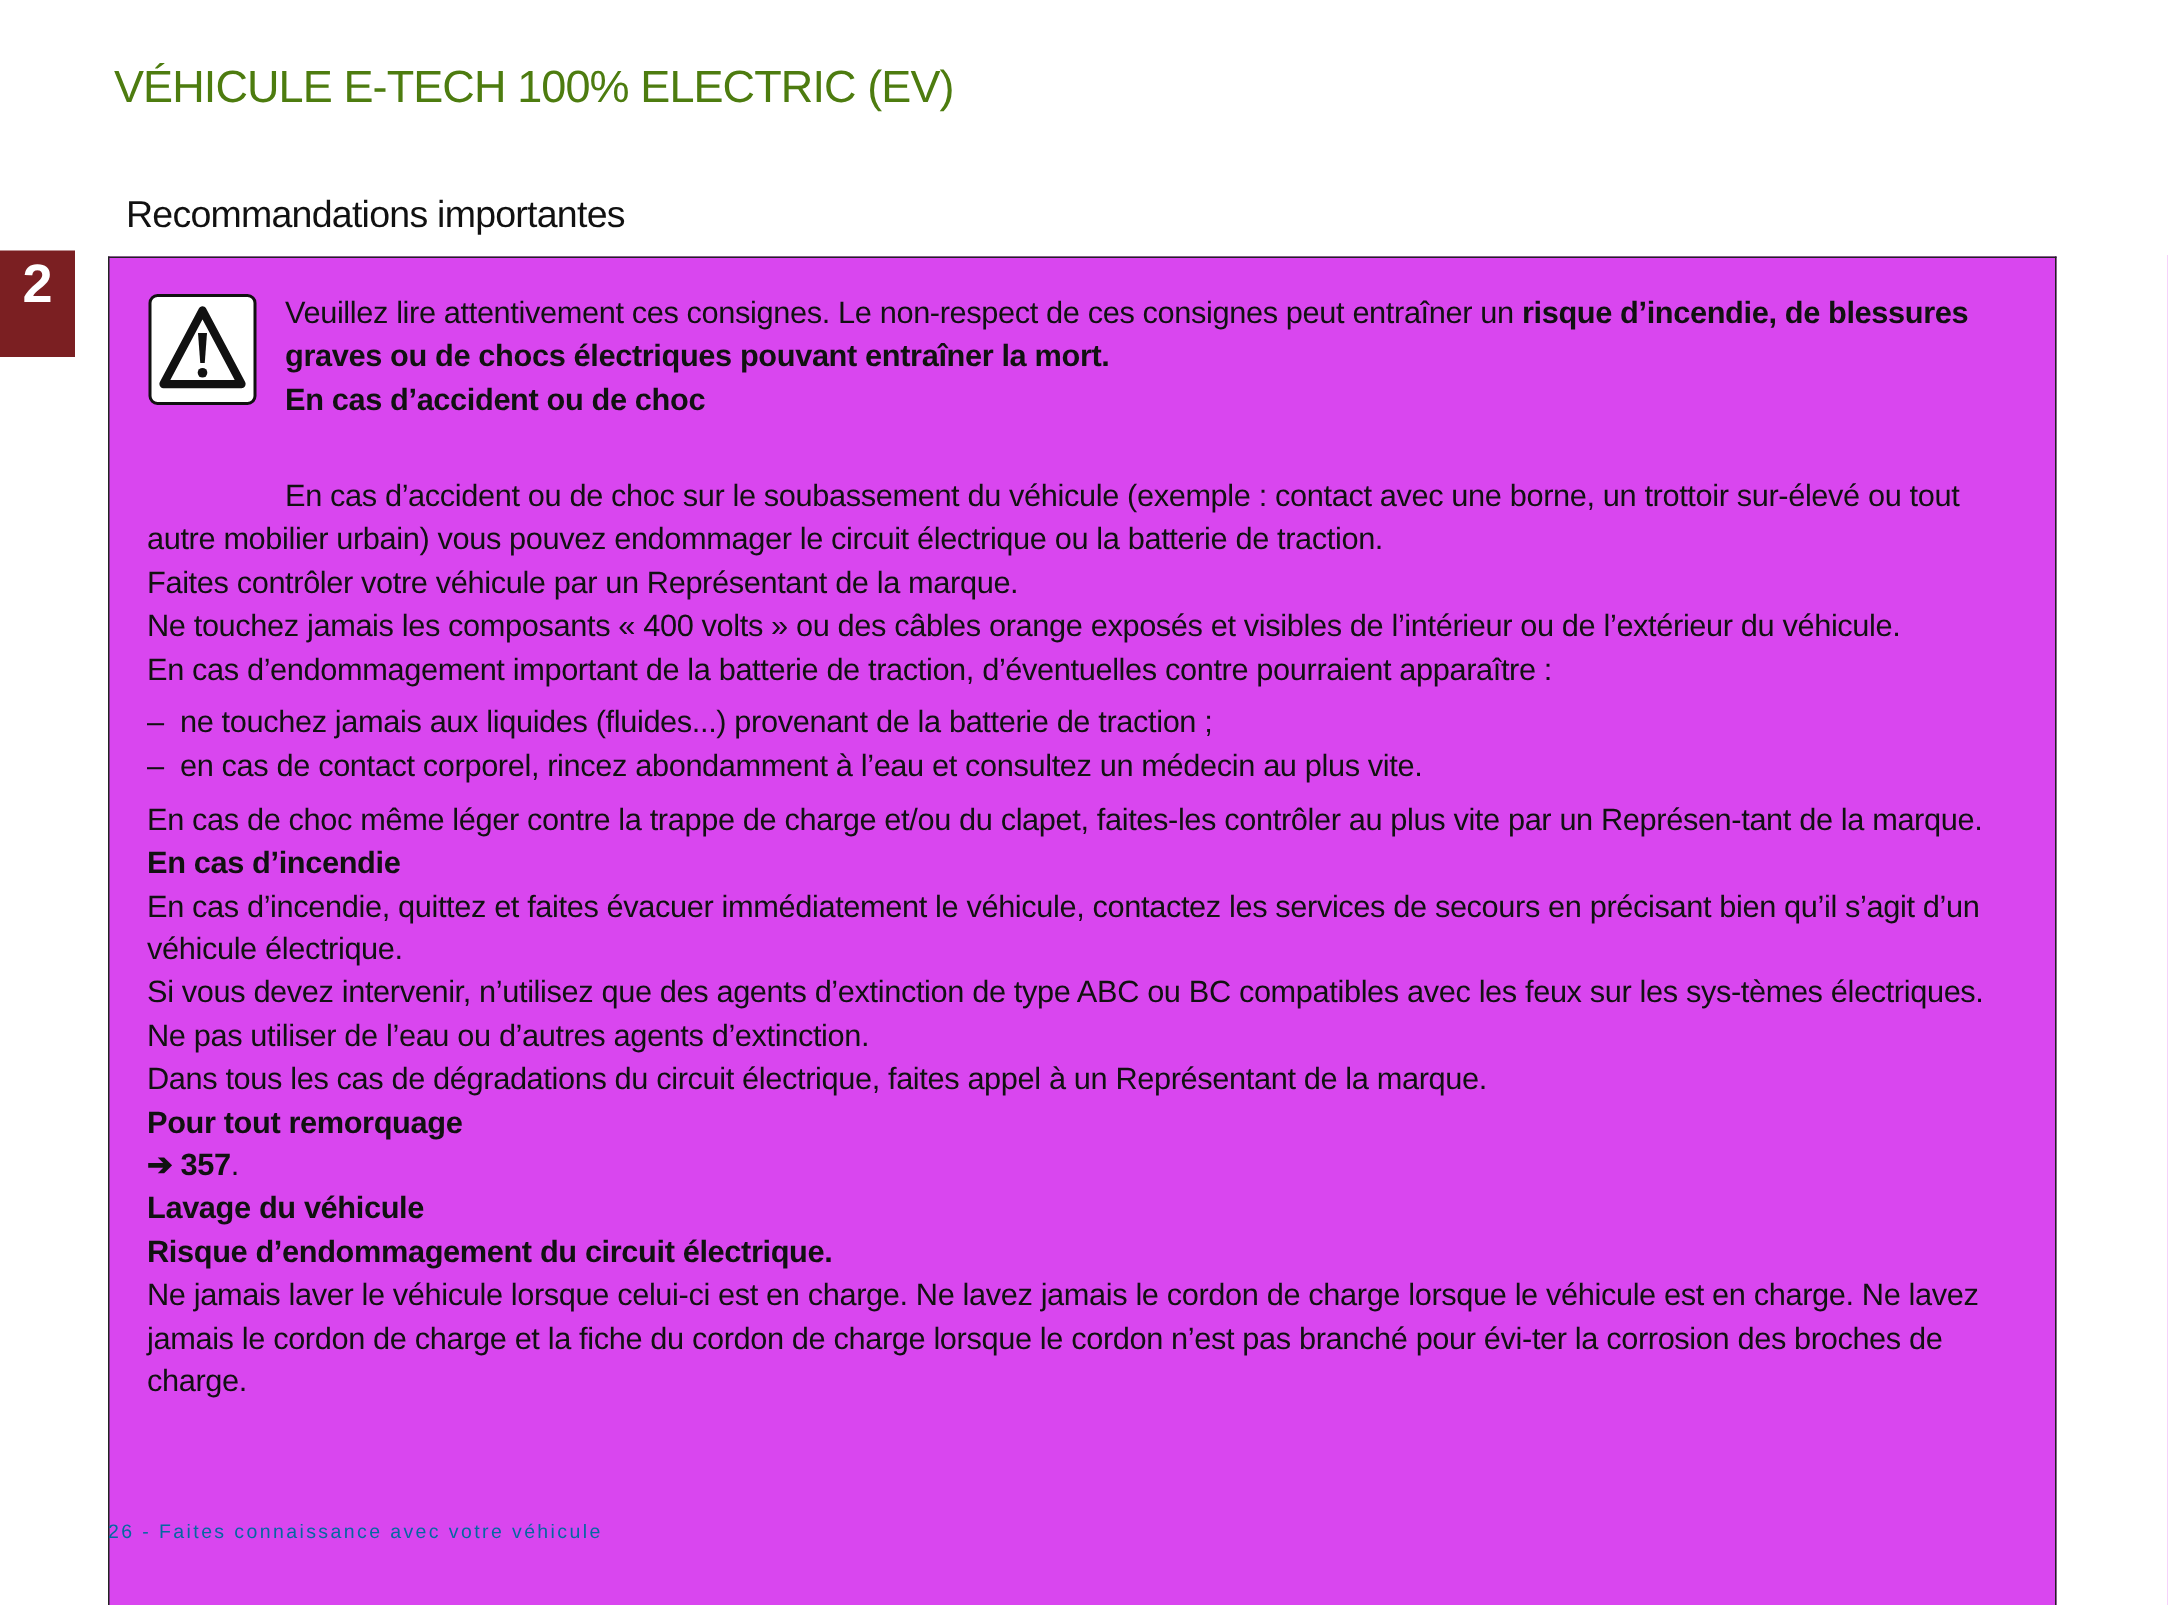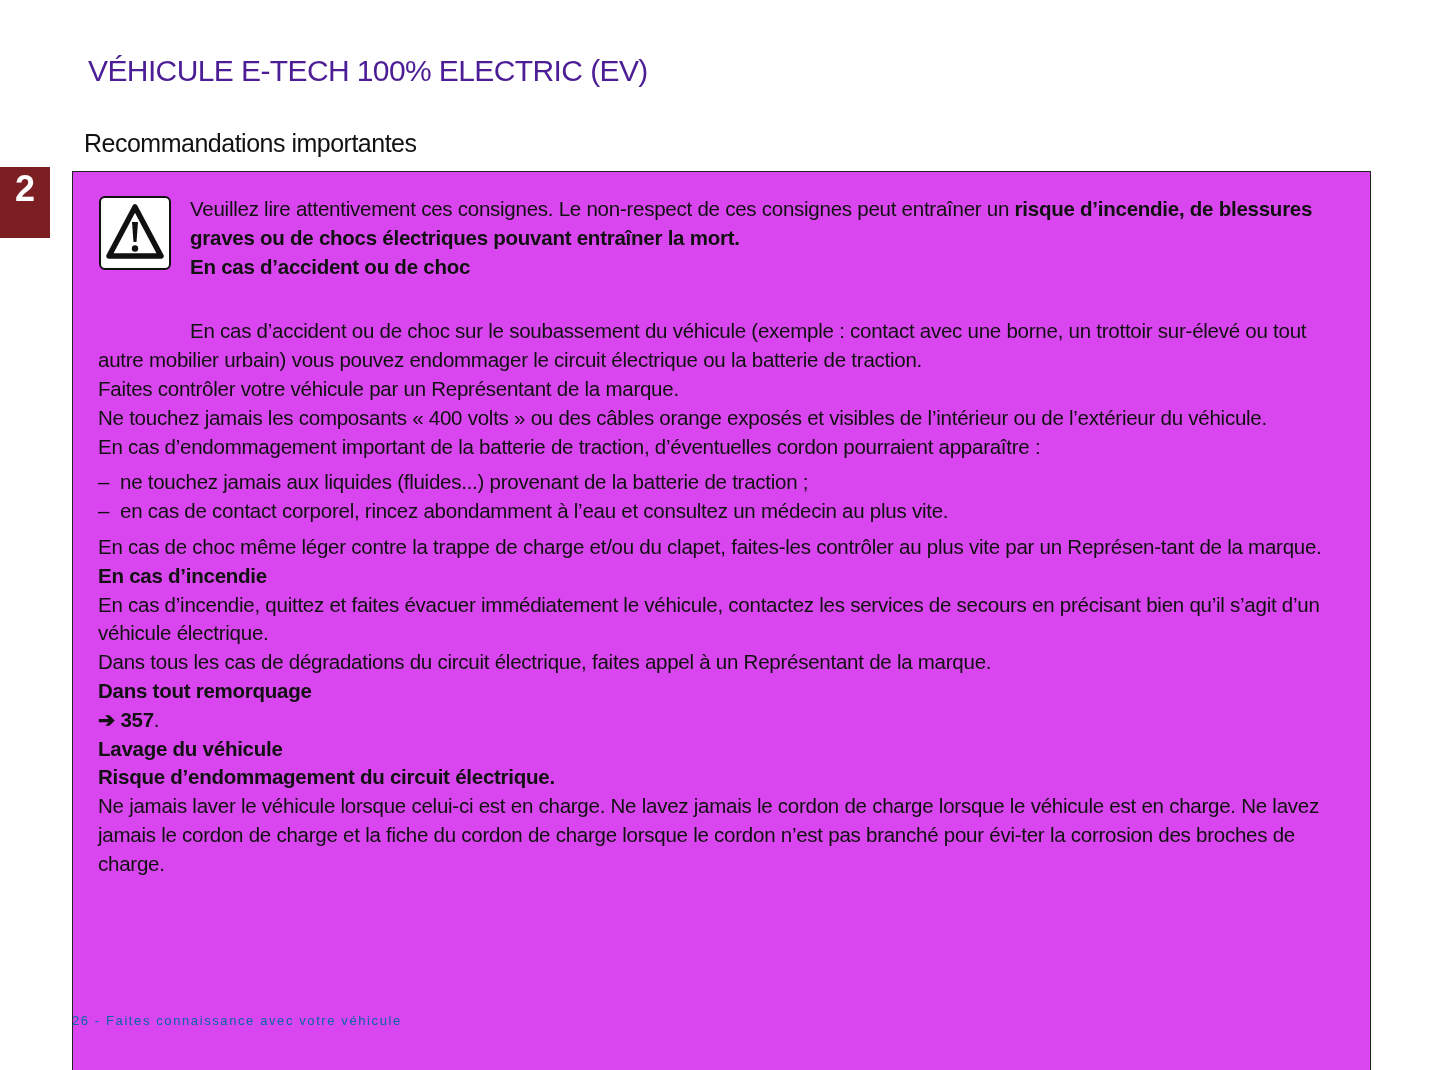--- a/index.html
+++ b/index.html
@@ -1,19 +1,19 @@
 <!DOCTYPE html>
 <html><head>
   <meta charset="utf-8">
   <style>
     html, body { margin:0; padding:0; background:#ffffff; }
     body { width:1445px; height:1070px; position:relative; overflow:hidden;
            font-family:"Liberation Sans", sans-serif; color:#111; }
     .title { position:absolute; left:72px; top:38px; font-size:30px; font-weight:400;
-             letter-spacing:-0.6px; margin:16px; color:#4c1d95; }
+             letter-spacing:-0.6px; margin:4px; color:#4d7c0f; }
     .subtitle { position:absolute; left:72px; top:117px; font-size:25px; font-weight:400;
                 letter-spacing:-0.5px; margin:12px; color:#111; }
     .chapter-tab { position:absolute; left:0; top:167px; width:50px; height:71px;
                    background:#7b1f22; color:#fff; font-size:36px; font-weight:700;
                    text-align:center; line-height:44px; }
     .warn-box { position:absolute; left:72px; top:171px; width:1299px; height:1052px;
                 background:#d946ef; border:1.5px solid #222; border-bottom:none; box-sizing:border-box; }
     .warn-icon { position:absolute; left:26px; top:24px; width:72px; height:74px;
                  border:2.5px solid #111; border-radius:6px; background:#fff; box-sizing:border-box; }
     .warn-icon svg { position:absolute; left:4px; top:4px; }
@@ -44,32 +44,33 @@
   </div>
 
   <div class="content">
     <p class="indent-first">
       <span>Veuillez lire attentivement ces consignes. Le non-respect de ces consignes peut entraîner un </span><span class="bold">risque d’incendie, de blessures graves ou de chocs électriques pouvant entraîner la mort.</span>
     </p>
     <p class="indent-first bold">En cas d’accident ou de choc</p>
     <p style="text-indent:92px;margin-top:36px;">En cas d’accident ou de choc sur le soubassement du véhicule (exemple : contact avec une borne, un trottoir sur-élevé ou tout autre mobilier urbain) vous pouvez endommager le circuit électrique ou la batterie de traction.</p>
     <p>Faites contrôler votre véhicule par un Représentant de la marque.</p>
     <p>Ne touchez jamais les composants « 400 volts » ou des câbles orange exposés et visibles de l’intérieur ou de l’extérieur du véhicule.</p>
-    <p>En cas d’endommagement important de la batterie de traction, d’éventuelles cordon pourraient apparaître :</p>
+    <p>En cas d’endommagement important de la batterie de traction, d’éventuelles contre pourraient apparaître :</p>
     <div class="gap"></div>
     <p class="dash-item"><span class="dash">–</span><span>ne touchez jamais aux liquides (fluides...) provenant de la batterie de traction ;</span></p>
     <p class="dash-item"><span class="dash">–</span><span>en cas de contact corporel, rincez abondamment à l’eau et consultez un médecin au plus vite.</span></p>
     <div class="gap"></div>
     <p>En cas de choc même léger contre la trappe de charge et/ou du clapet, faites-les contrôler au plus vite par un Représen-tant de la marque.</p>
 
     <p class="bold">En cas d’incendie</p>
     <p>En cas d’incendie, quittez et faites évacuer immédiatement le véhicule, contactez les services de secours en précisant bien qu’il s’agit d’un véhicule électrique.</p>
+    <p>Si vous devez intervenir, n’utilisez que des agents d’extinction de type ABC ou BC compatibles avec les feux sur les sys-tèmes électriques. Ne pas utiliser de l’eau ou d’autres agents d’extinction.</p>
     <p>Dans tous les cas de dégradations du circuit électrique, faites appel à un Représentant de la marque.</p>
 
-    <p class="bold">Dans tout remorquage</p>
+    <p class="bold">Pour tout remorquage</p>
     <p>
       <span class="bold">➔</span>
       <span class="bold">357</span><span>.</span>
     </p>
 
     <p class="bold">Lavage du véhicule</p>
 
     <p class="bold">Risque d’endommagement du circuit électrique.</p>
     <p>Ne jamais laver le véhicule lorsque celui-ci est en charge. Ne lavez jamais le cordon de charge lorsque le véhicule est en charge. Ne lavez jamais le cordon de charge et la fiche du cordon de charge lorsque le cordon n’est pas branché pour évi-ter la corrosion des broches de charge.</p>
   </div>

